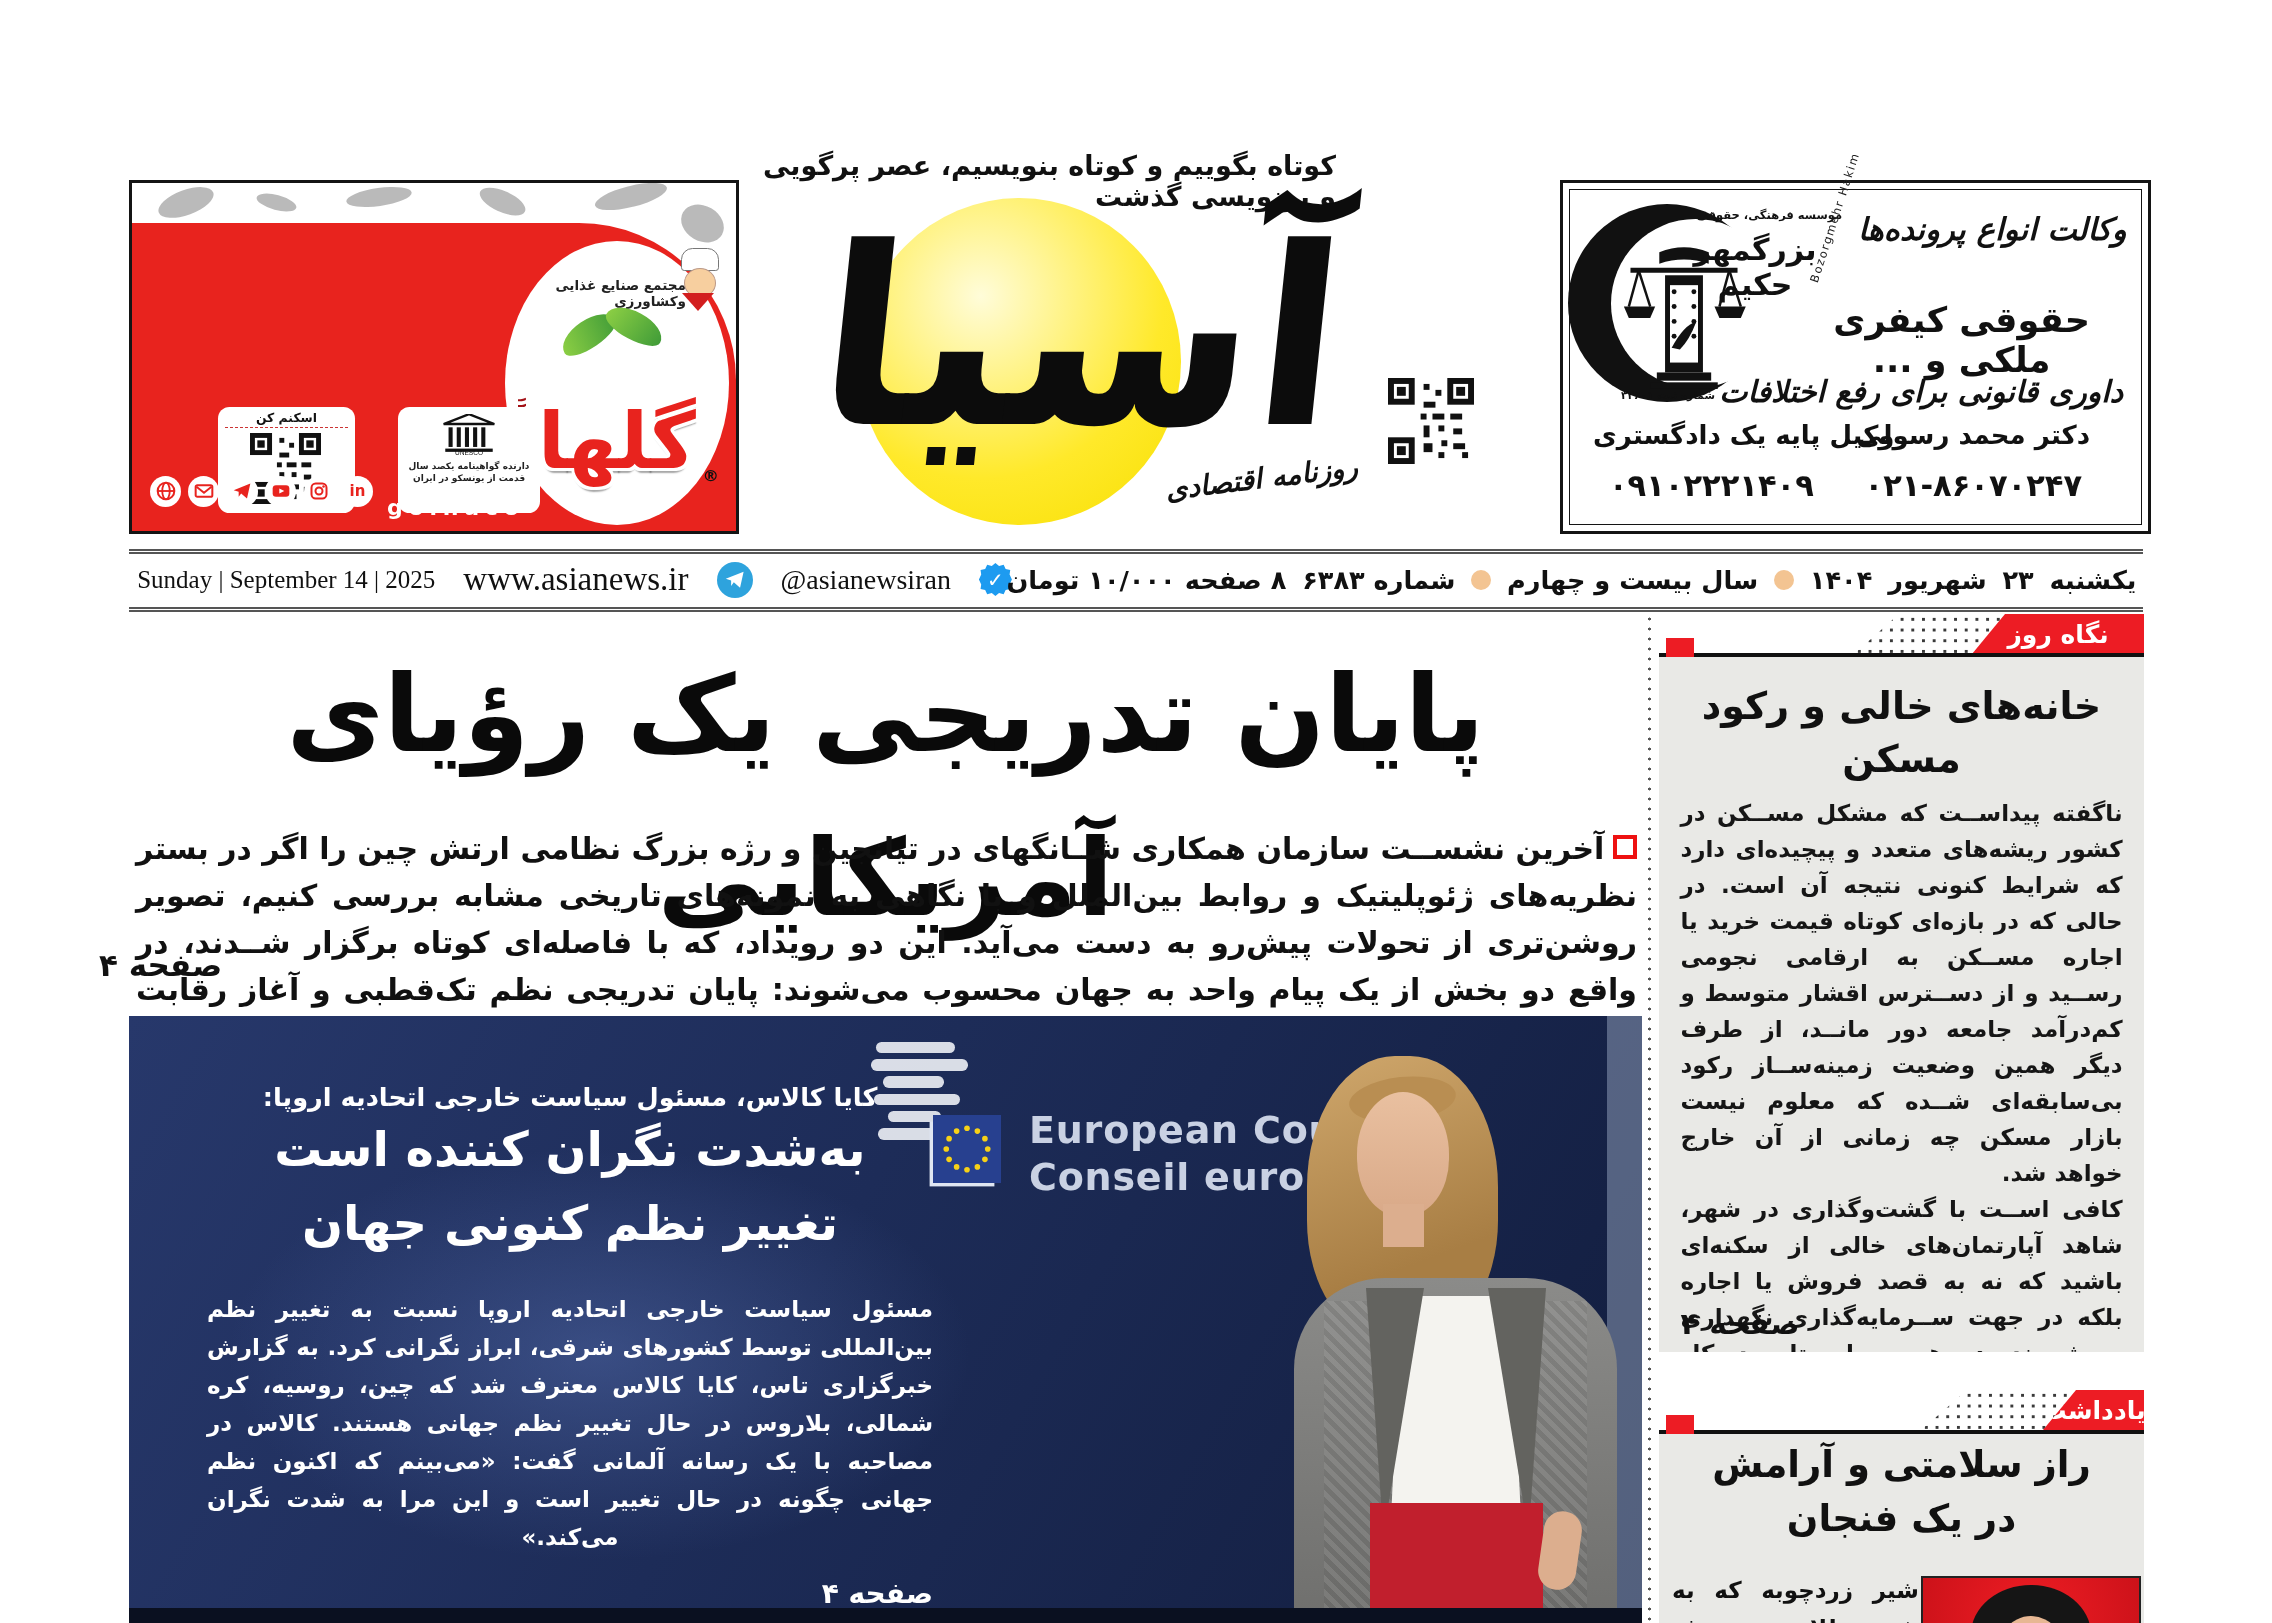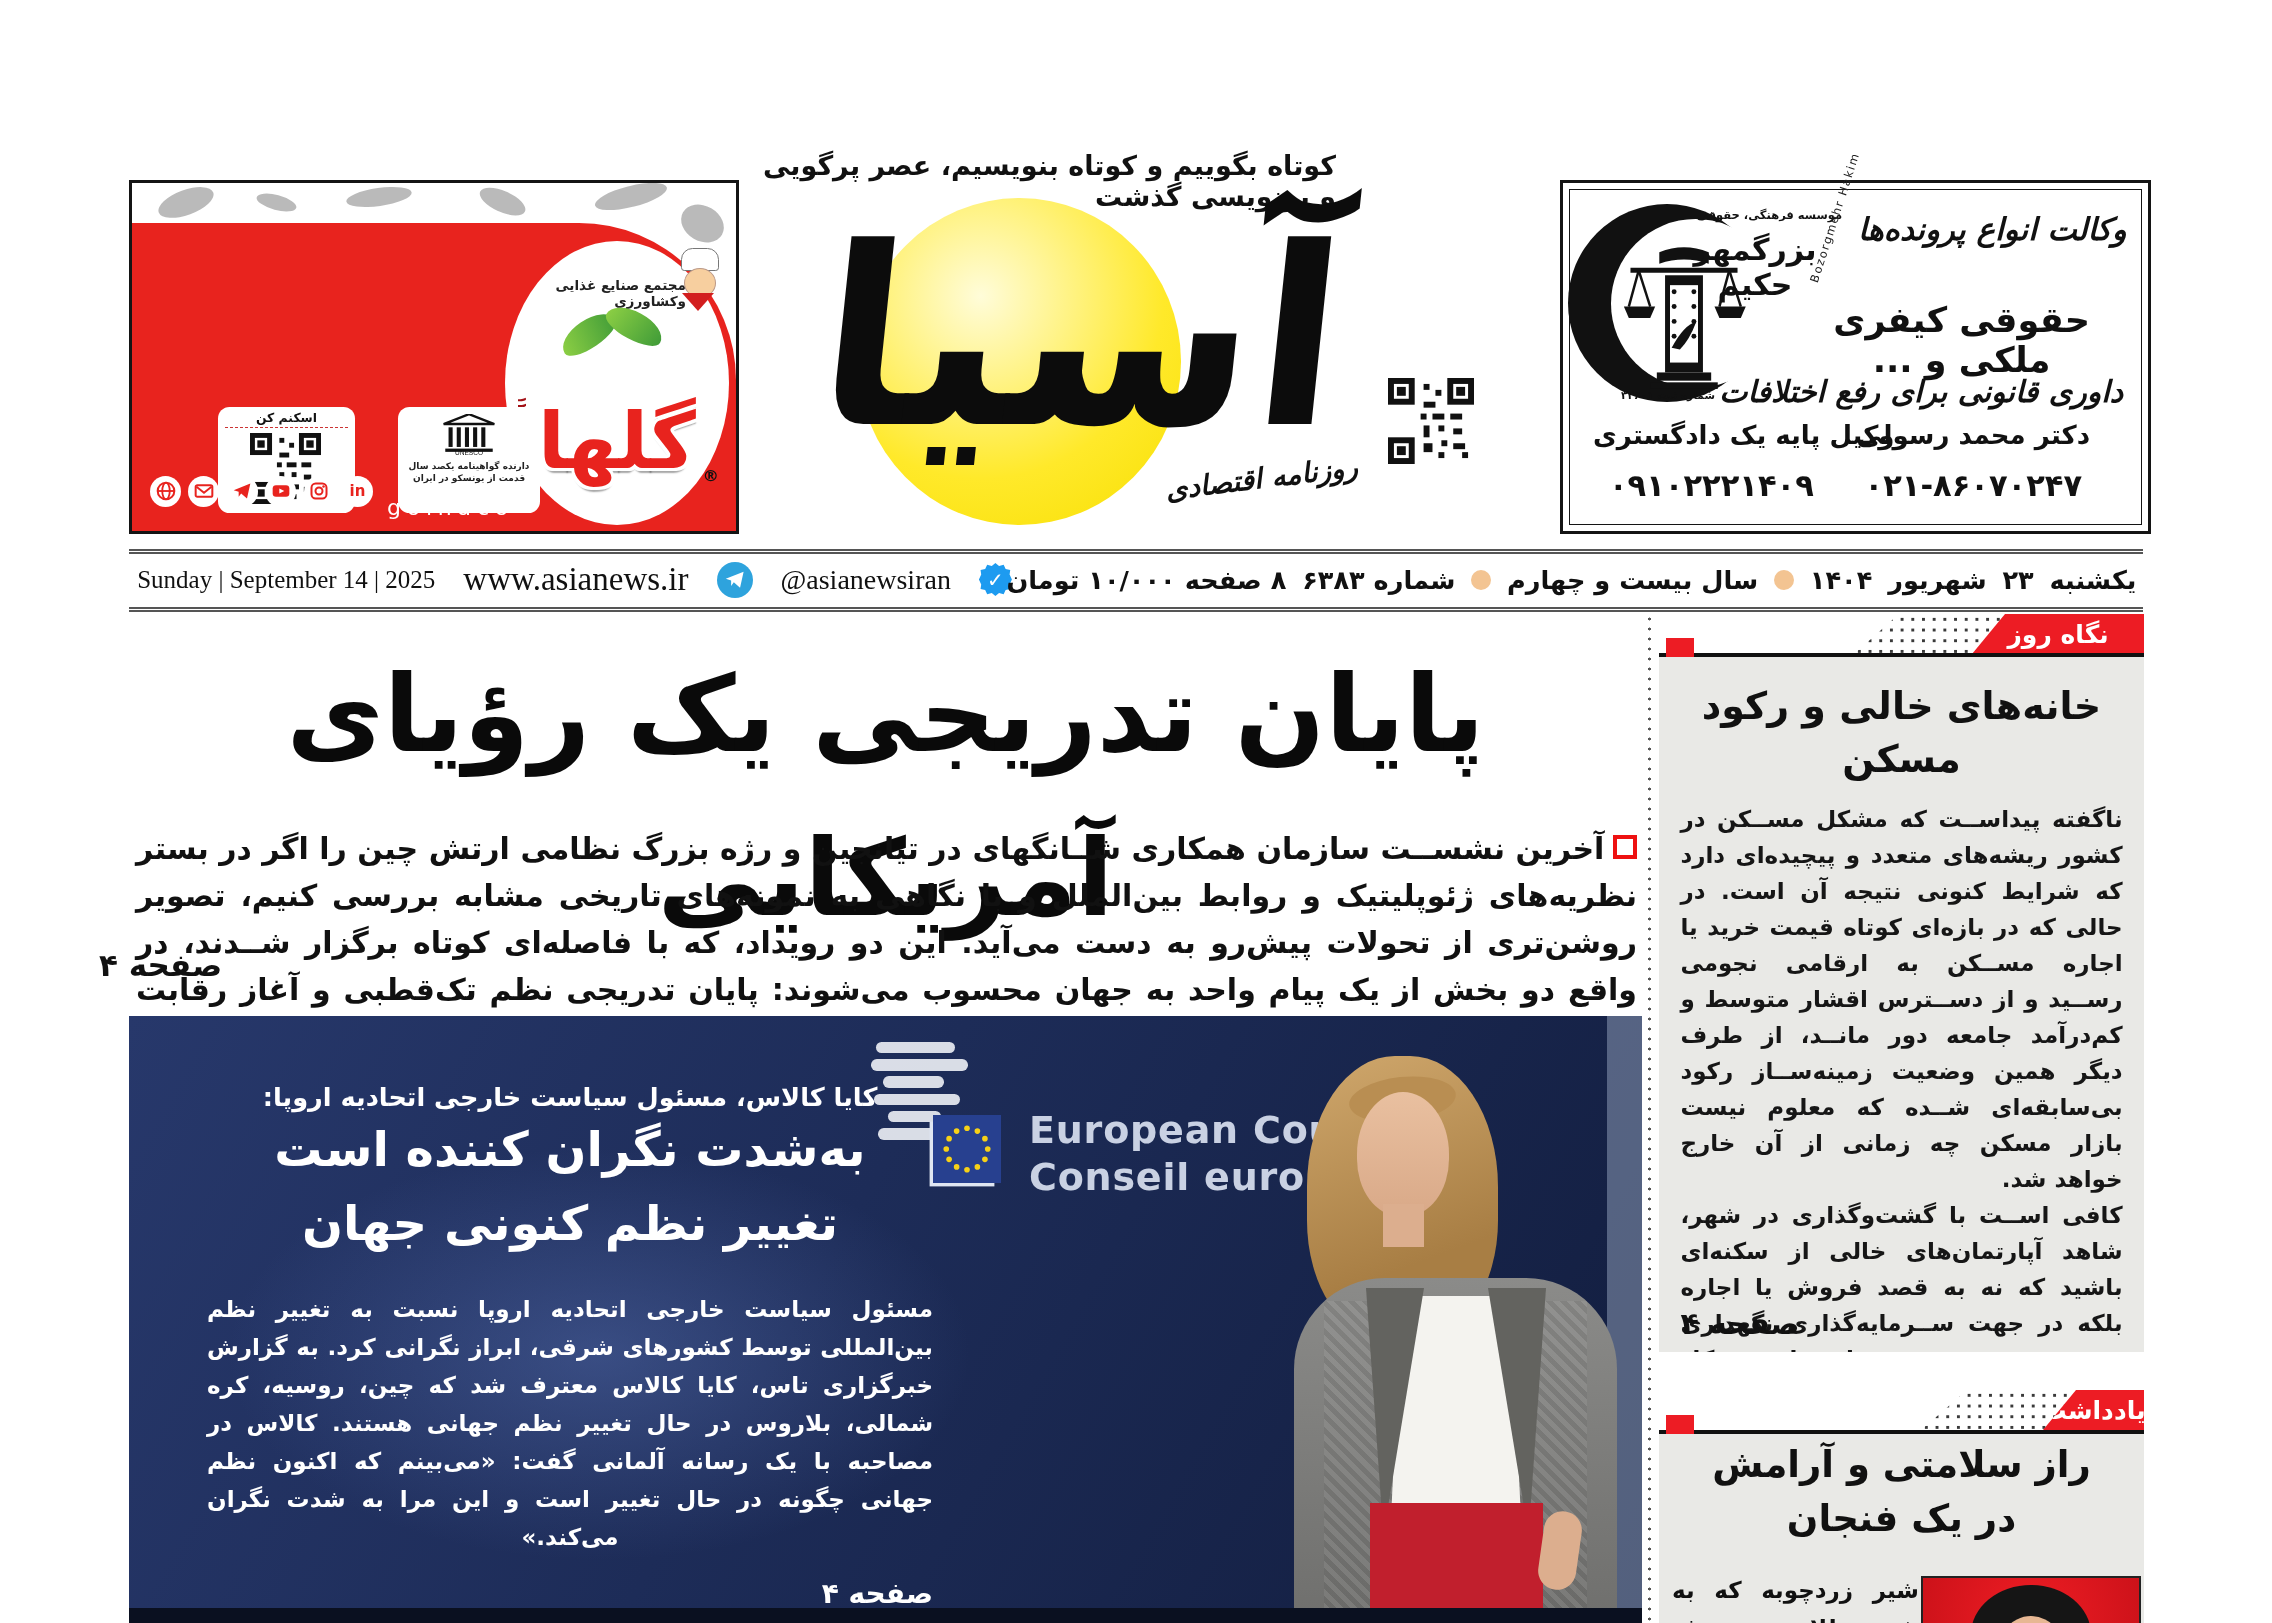--- a/index.html
+++ b/index.html
@@ -33,21 +33,21 @@
   .golha-r{position:absolute;right:10px;bottom:40px;font-size:16.5px;font-weight:700;color:#111;}
   .golha-year{position:absolute;left:10px;top:155px;writing-mode:vertical-rl;font-size:12.4px;font-weight:700;color:#a31015;}
   .wbox{position:absolute;background:#fff;border-radius:11.5px;}
   .qrbox{left:86px;top:224px;width:137px;height:106px;padding:3.3px 6.6px;box-sizing:border-box;}
   .qrbox .lbl{font-size:12.4px;font-weight:800;text-align:center;direction:rtl;border-bottom:1.6px dashed #c33;padding-bottom:1.6px;}
   .unescobox{left:266px;top:224px;width:142px;height:106px;padding:5px;box-sizing:border-box;text-align:center;}
   .unescobox .utxt{font-size:9px;font-weight:700;direction:rtl;line-height:12.4px;color:#222;}
   .socials{position:absolute;left:18px;bottom:11.5px;display:flex;align-items:center;gap:7.4px;direction:ltr;justify-content:space-between;}
   .soc{width:31px;height:31px;border-radius:50%;background:#fff;display:flex;align-items:center;justify-content:center;
      color:#e8231e;font-weight:900;font-size:15px;}
-  .golha-handle{color:#fff;font-weight:400;font-size:22px;letter-spacing:5.8px;margin-left:6.6px;margin-top:32px;}
+  .golha-handle{color:#fff;font-weight:700;font-size:22px;letter-spacing:5.8px;margin-left:6.6px;margin-top:32px;}
 
   
   .m-tagline{left:763px;top:150px;width:573px;text-align:right;font-size:27px;font-weight:800;direction:rtl;}
   .m-circle{left:858px;top:198px;width:323px;height:327px;border-radius:50%;
      background:radial-gradient(circle at 38% 30%,#fffcd9 0%,#fff173 35%,#ffe92a 60%,#f7df00 100%);}
   .m-name{left:767px;top:124px;width:627px;height:429px;display:flex;align-items:center;justify-content:center;
      font-size:247px;font-weight:900;color:#0c0c0c;transform:skewX(-6deg);line-height:1;}
   .m-sub{left:1138px;top:462px;width:247px;text-align:center;font-size:28px;font-weight:700;font-style:italic;
      direction:rtl;transform:rotate(-7deg);}
   .m-qr{left:1388px;top:378px;width:86px;height:86px;}
@@ -435,21 +435,21 @@
   </div>
 
   <div class="abs dotsep"></div>
 
   <div class="hatch" style="left:1854px;top:614px;width:173px"></div>
   <div class="sec-head" style="left:1972px;top:614px;width:172px">نگاه روز</div>
   <div class="sec-line" style="top:653px"></div>
   <div class="red-sq" style="left:1666px;top:638px"></div>
   <div class="graybox" style="top:657px;height:695px;padding-top:23px">
     <div class="gb-title">خانه‌های خالی و رکود مسکن</div>
-    <div class="gb-body" style="margin-top:15px">ناگفته پیداســت که مشکل مســکن در کشور ریشه‌های متعدد و پیچیده‌ای دارد که شرایط کنونی نتیجه آن است. در حالی که در بازه‌ای کوتاه قیمت خرید یا اجاره مســکن به ارقامی نجومی رســید و از دســترس اقشار متوسط و کم‌درآمد جامعه دور مانــد، از طرف دیگر همین وضعیت زمینه‌ســاز رکود بی‌سابقه‌ای شــده که معلوم نیست بازار مسکن چه زمانی از آن خارج خواهد شد.</div>
+    <div class="gb-body" style="margin-top:9px">ناگفته پیداســت که مشکل مســکن در کشور ریشه‌های متعدد و پیچیده‌ای دارد که شرایط کنونی نتیجه آن است. در حالی که در بازه‌ای کوتاه قیمت خرید یا اجاره مســکن به ارقامی نجومی رســید و از دســترس اقشار متوسط و کم‌درآمد جامعه دور مانــد، از طرف دیگر همین وضعیت زمینه‌ســاز رکود بی‌سابقه‌ای شــده که معلوم نیست بازار مسکن چه زمانی از آن خارج خواهد شد.</div>
     <div class="gb-body">کافی اســت با گشت‌وگذاری در شهر، شاهد آپارتمان‌های خالی از سکنه‌ای باشید که نه به قصد فروش یا اجاره بلکه در جهت ســرمایه‌گذاری نگهداری می‌شــوند. در همین راســتا، مدیرکل راه و شهرسازی اســتان تهران گفت: «با تعاملات به عمل آمده با دستگاه‌ها نسبت به اخذ اطلاعات خانه‌های خالی اقدام و در مجموع طی ســال‌های ۱۴۰۱ تا ۱۴۰۴ تعداد ۷۴ هزار واحد مســکونی خالی از ســکنه شناســایی و تعداد مراجعین و خود اظهاری‌شده بالغ بر ۳ میلیون برآورد شده است.»</div>
     <div class="gb-page">صفحه ۴</div>
   </div>
 
   <div class="hatch" style="left:1921px;top:1390px;width:178px"></div>
   <div class="sec-head" style="left:2043px;top:1390px;width:101px">یادداشت</div>
   <div class="sec-line" style="top:1430px"></div>
   <div class="red-sq" style="left:1666px;top:1415px"></div>
   <div class="graybox" style="top:1434px;height:190px;padding-top:4px">
     <div class="note-title">راز سلامتی و آرامش</div>

